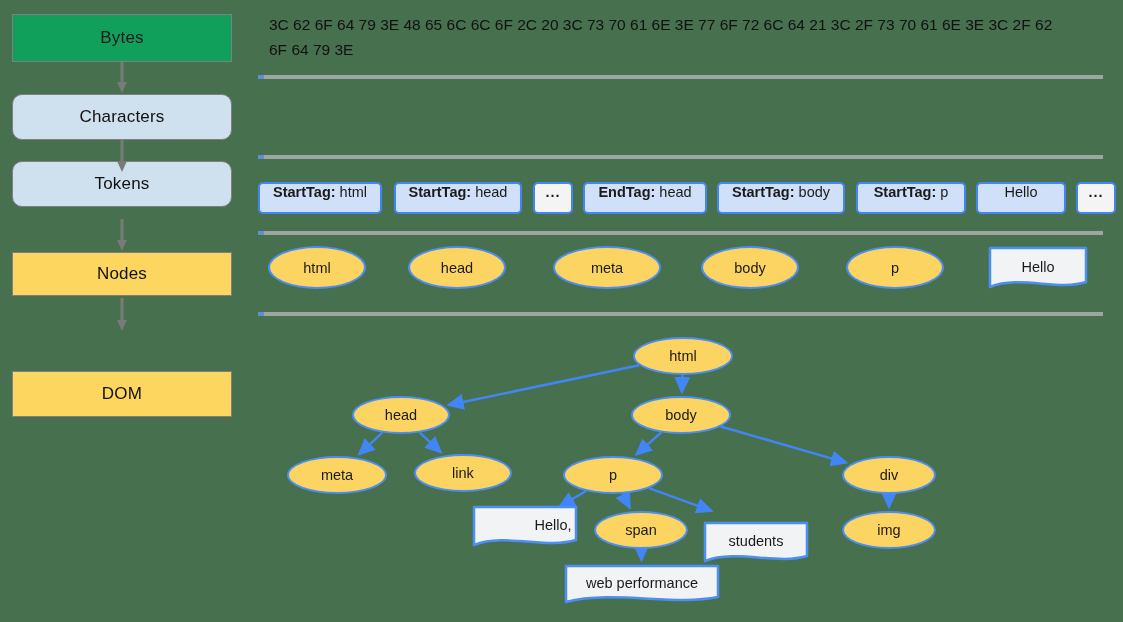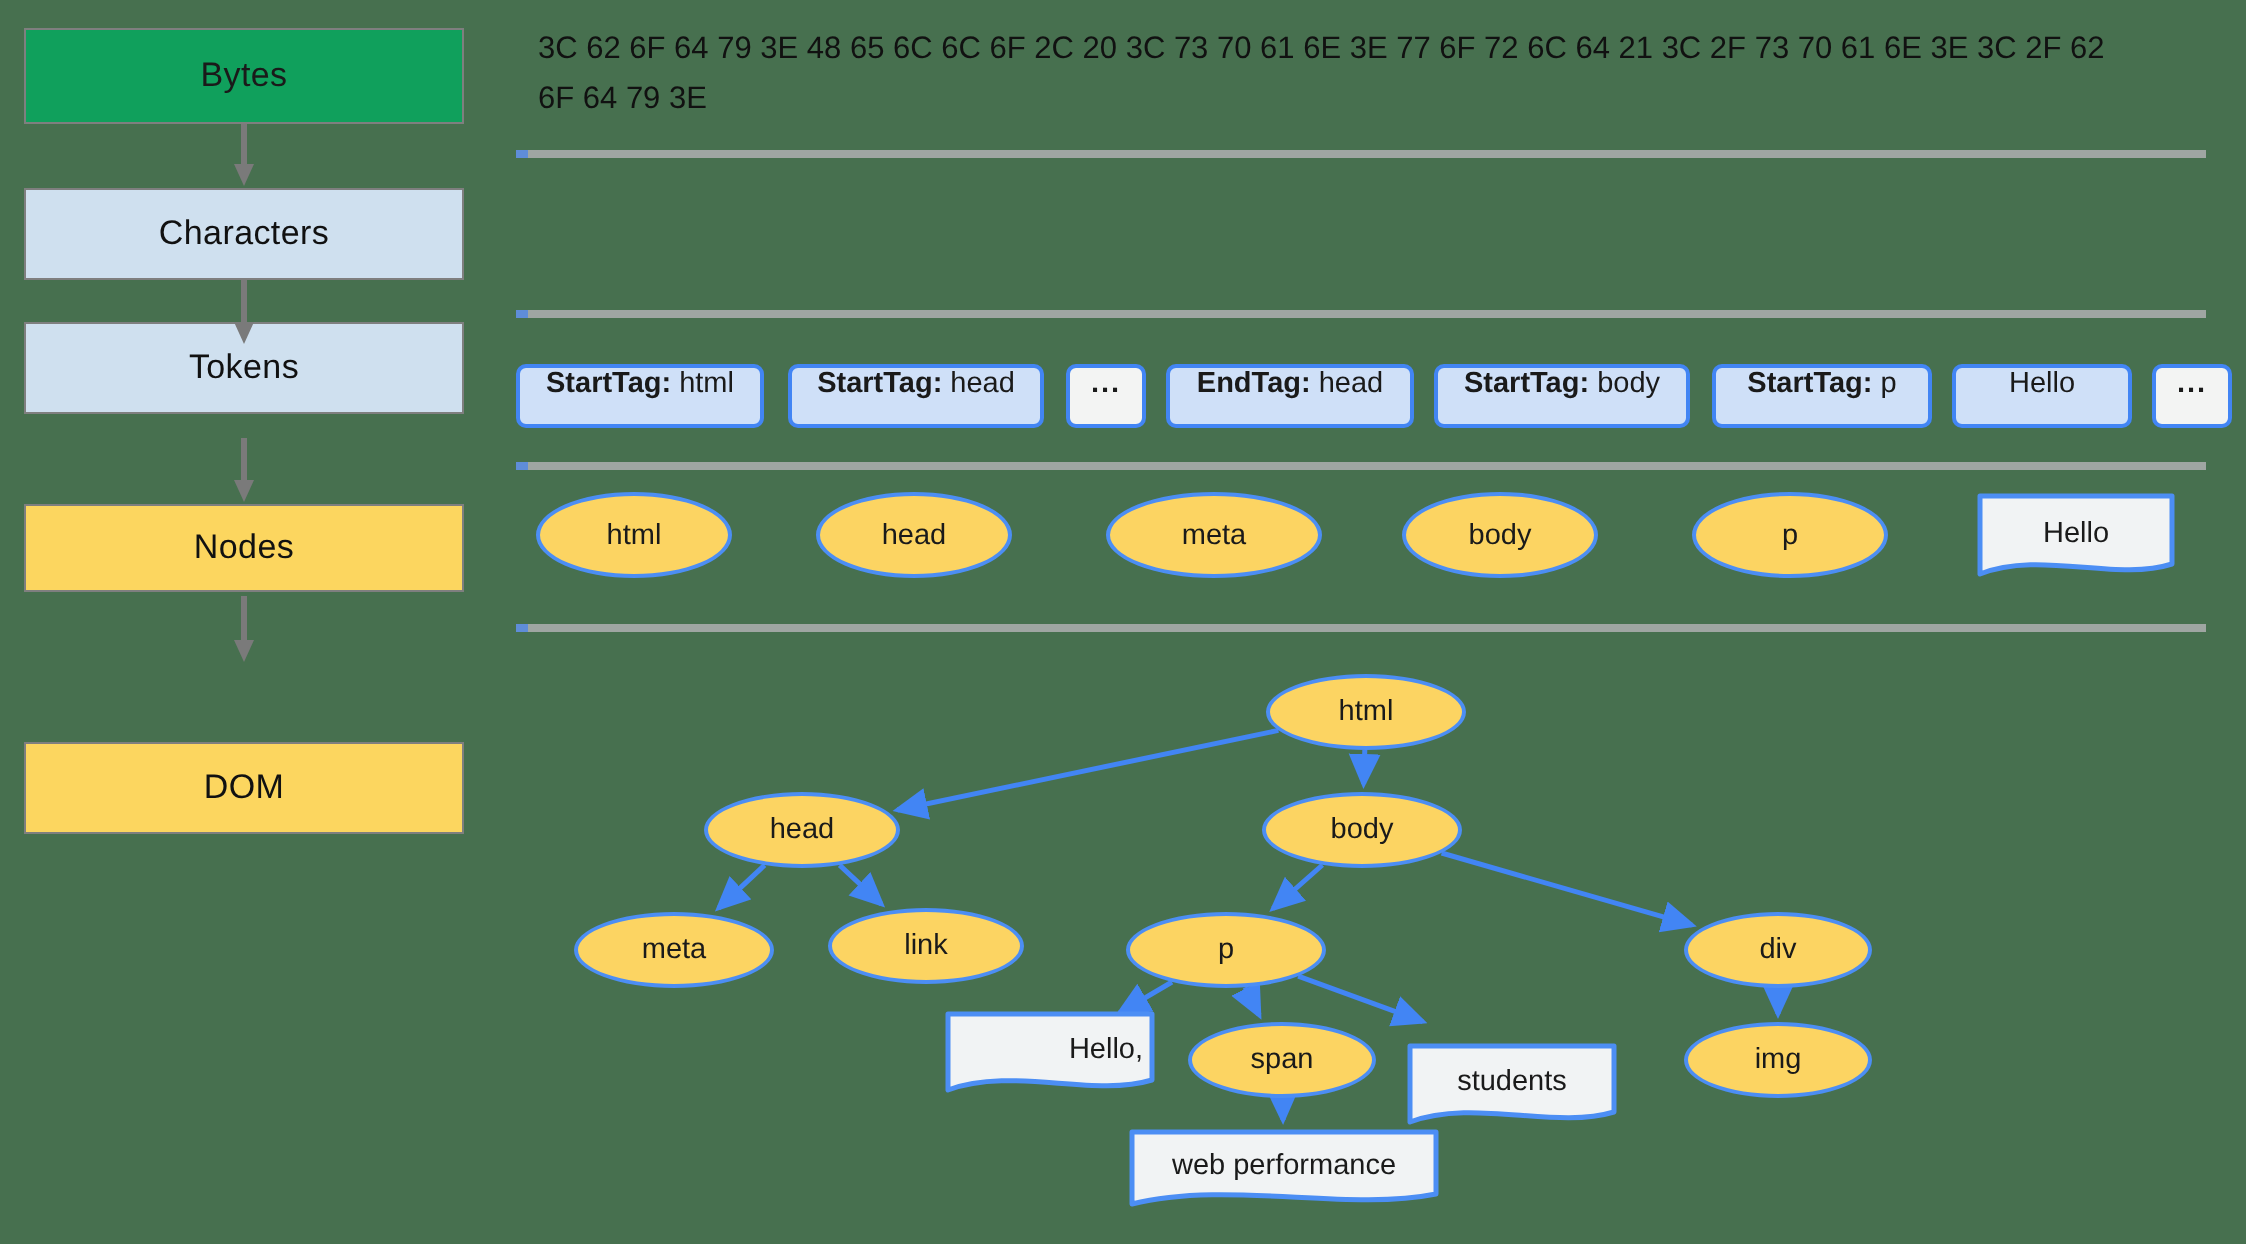--- a/index.html
+++ b/index.html
@@ -31,20 +31,21 @@
     font-size: 17px;
     color: #111111;
     letter-spacing: .2px;
   }
   .pipeline-box.green {
     background: #10a05c;
     color: #1a1a1a;
   }
   .pipeline-box.blue {
     background: #cfe0ef;
+    border-radius: 10px;
   }
   .pipeline-box.yellow {
     background: #fcd65f;
   }
 
   .pipe-arrow {
     position: absolute;
     width: 14px;
     left: 115px;
   }

